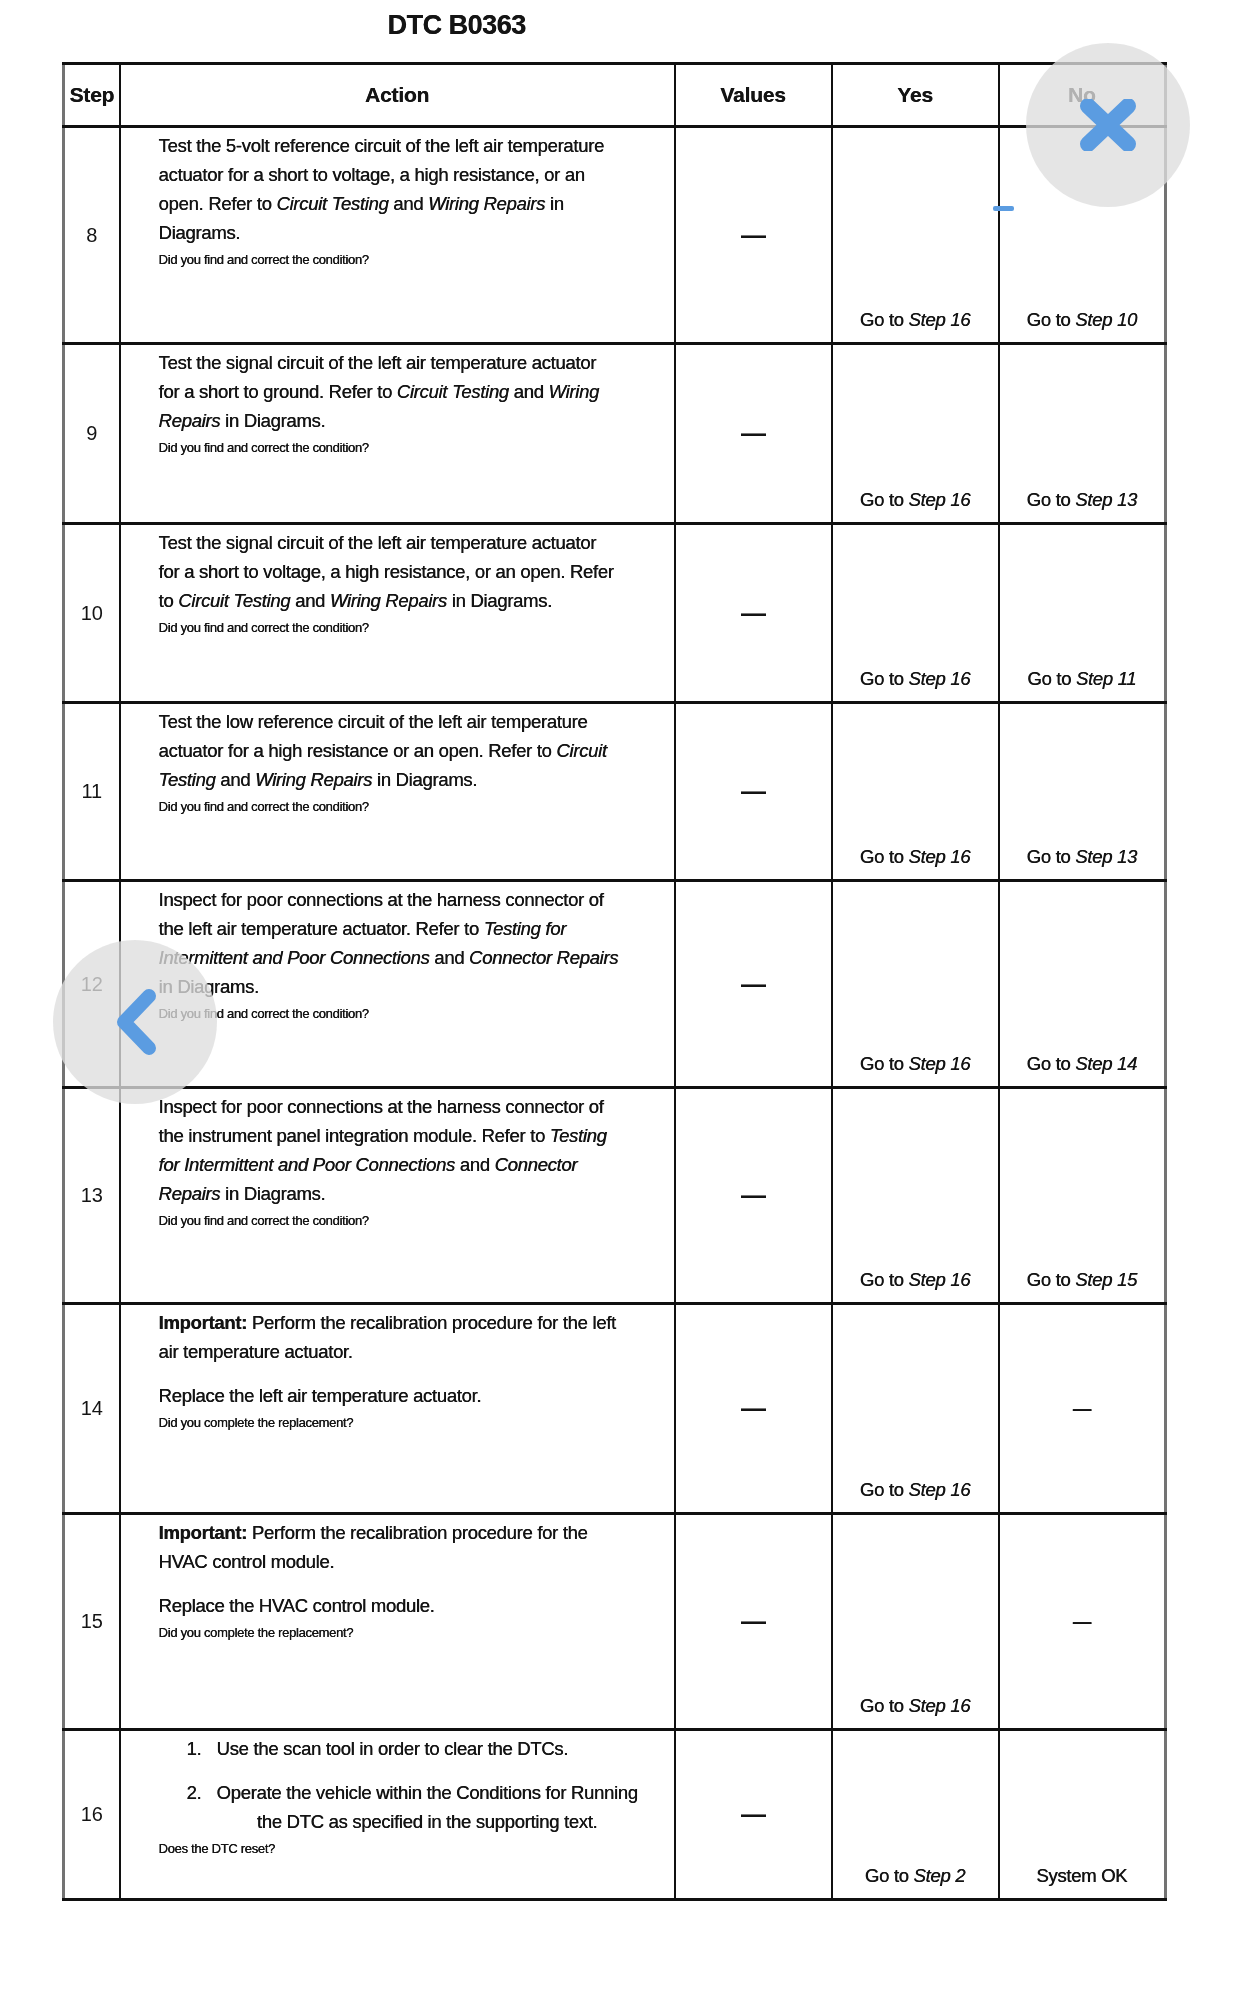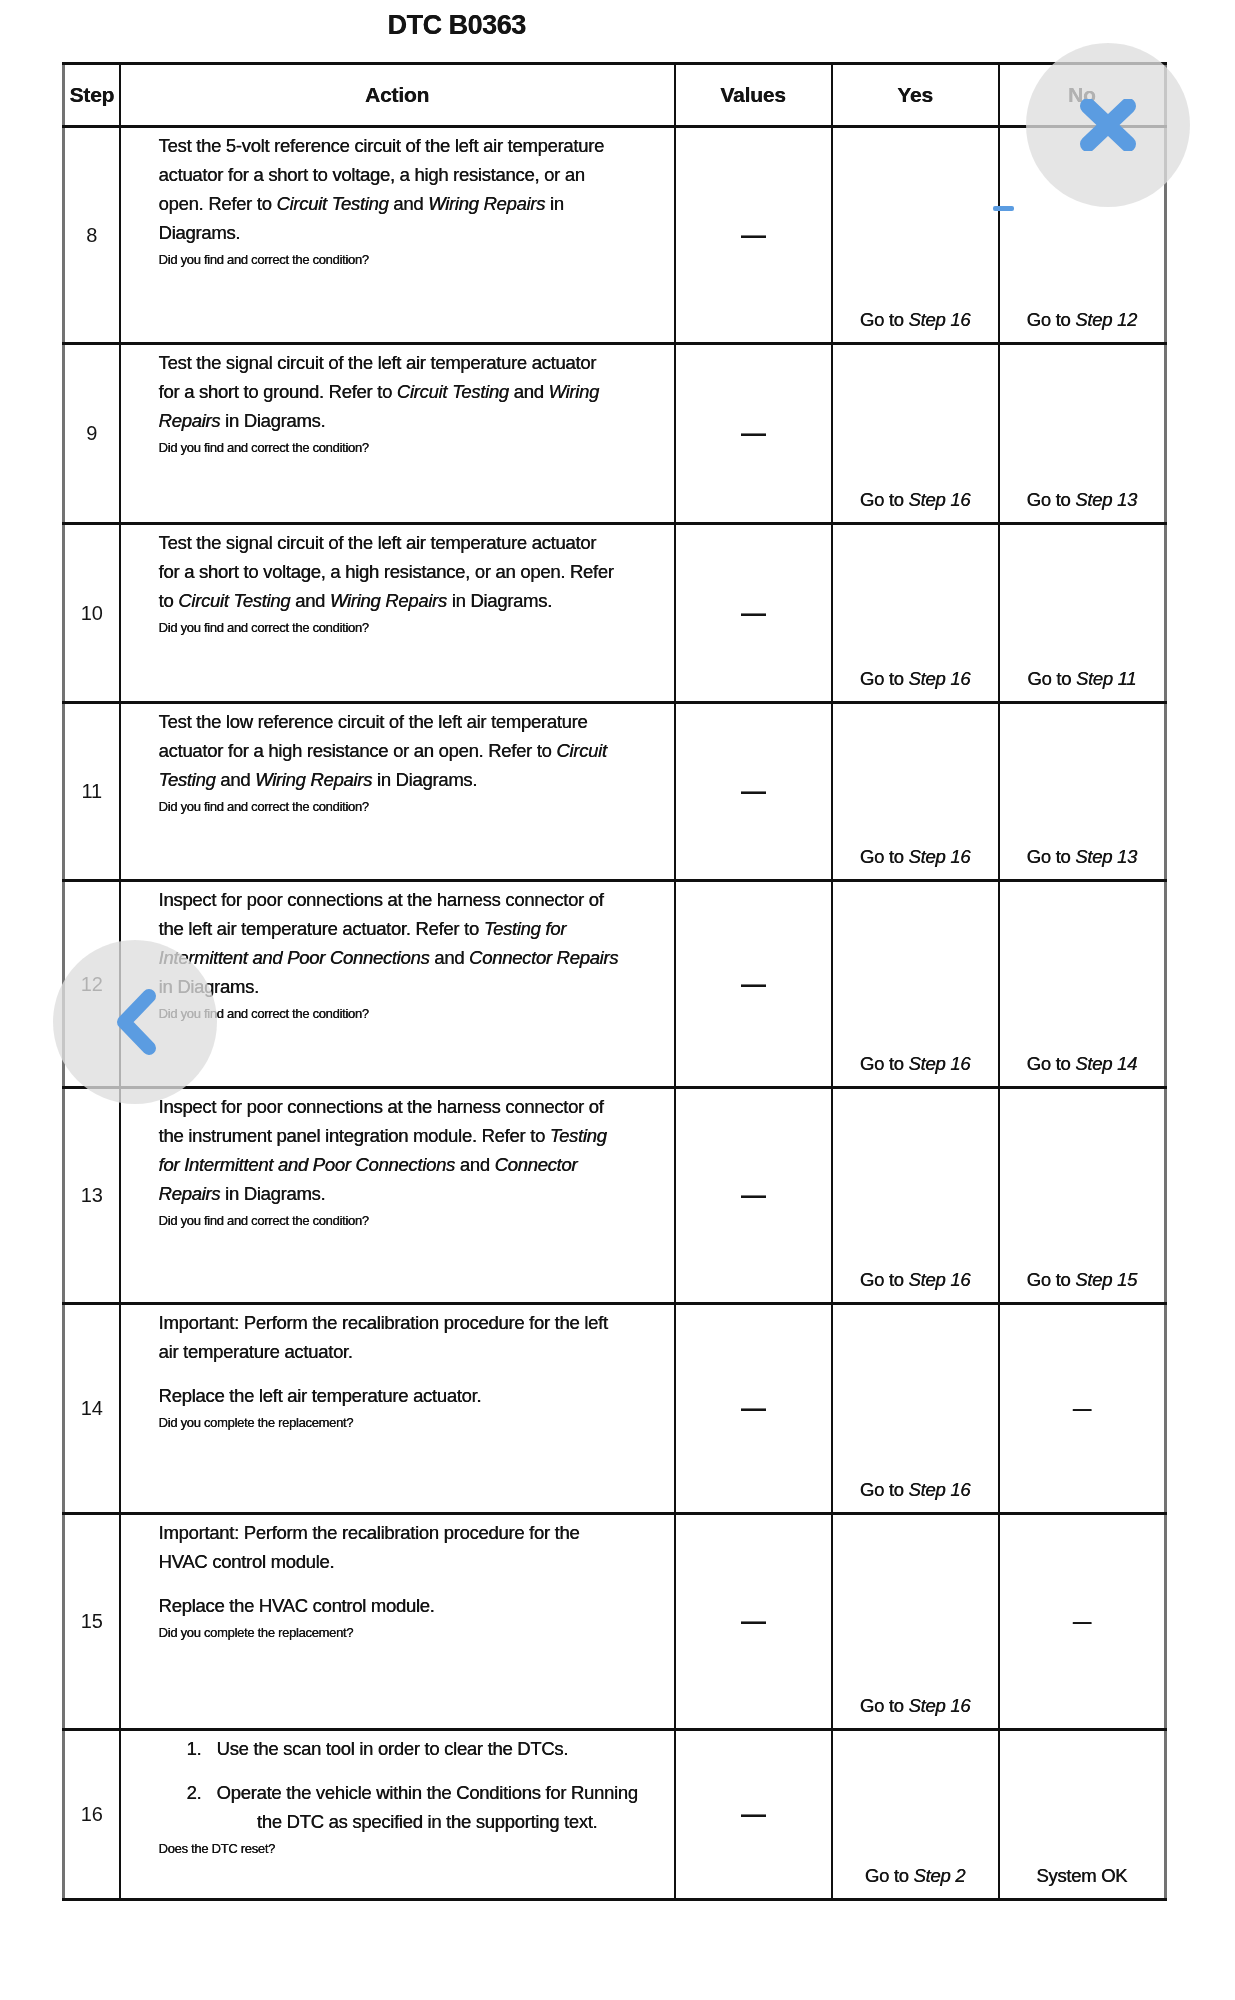--- a/index.html
+++ b/index.html
@@ -44,21 +44,21 @@
   .action-inner{
     display:flex;flex-direction:column;justify-content:space-between;
     height:100%;box-sizing:border-box;padding:3px 10px 10px 38px;
   }
   .paras{display:flex;flex-direction:column;gap:15px;}
   .para{
     font-size:18.5px;line-height:29px;letter-spacing:-0.3px;white-space:pre-wrap;
     text-shadow:0.35px 0 0 currentColor;
   }
   .para .it{font-style:italic;}
-  .para .bd{font-weight:normal;margin-top:27px;}
+  .para .bd{font-weight:bold;margin-top:27px;}
   .para.li{display:flex;margin-left:28px;}
   .para.li .num{min-width:30px;flex:0 0 auto;}
   .para.li .li-body{white-space:pre-wrap;text-align:center;}
   .question{
     font-size:13px;line-height:26px;letter-spacing:-0.3px;
     text-shadow:0.35px 0 0 currentColor;
   }
   td.c-values{vertical-align:middle;text-align:center;}
   .dash{font-size:25px;font-weight:bold;letter-spacing:-1px;}
   td.c-yes,td.c-no{vertical-align:bottom;text-align:center;}
@@ -120,21 +120,21 @@
 Diagrams.</span></div>
             </div>
         <div class="question">Did you find and correct the condition?</div>
       </div>
     </td>
     <td class="c-values"><span class="dash">—</span></td>
     <td class="c-yes">
           <span class="goto"><span>Go to </span><span class="it">Step 16</span></span>
         </td>
     <td class="c-no">
-          <span class="goto"><span>Go to </span><span class="it">Step 12</span></span>
+          <span class="goto"><span>Go to </span><span class="it">Step 10</span></span>
         </td>
   </tr>
       <tr>
     <td class="c-step"><span class="stepnum">9</span></td>
     <td class="c-action">
       <div class="action-inner">
         <div class="paras">
               <div class="para"><span>Test the signal circuit of the left air temperature actuator
 for a short to ground. Refer to </span><span class="it">Circuit Testing</span><span> and </span><span class="it">Wiring
 Repairs</span><span> in Diagrams.</span></div>

